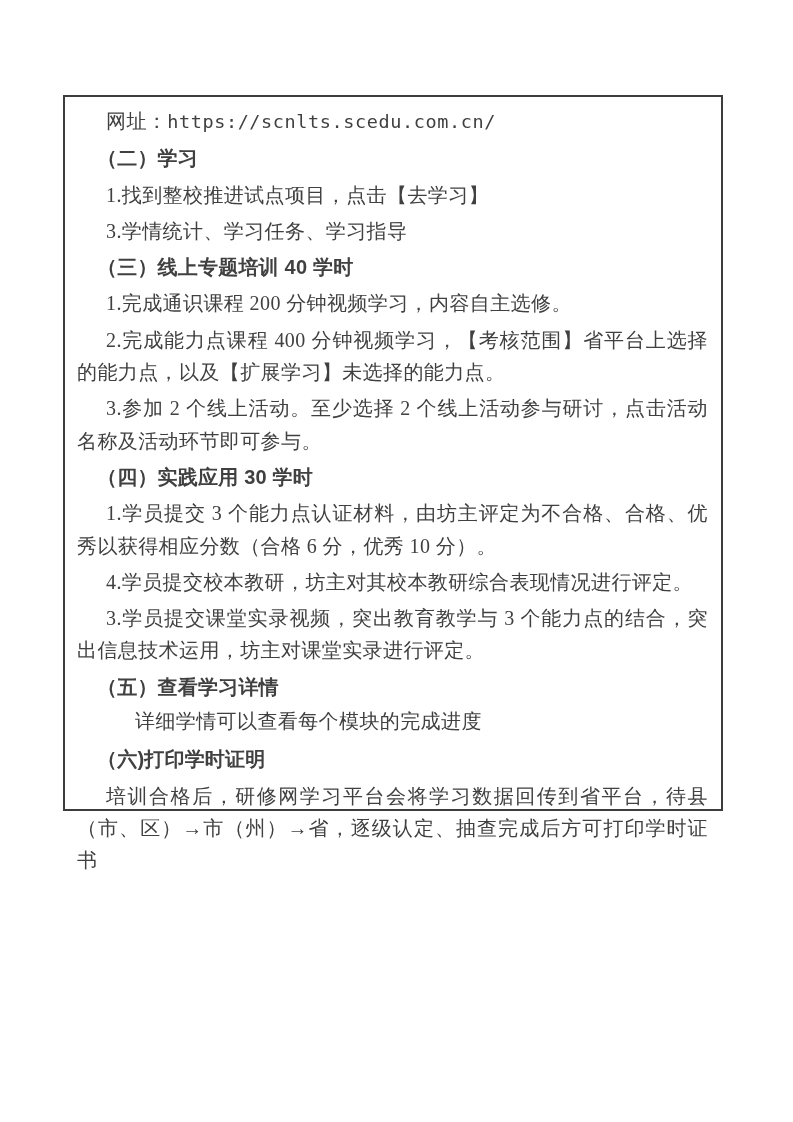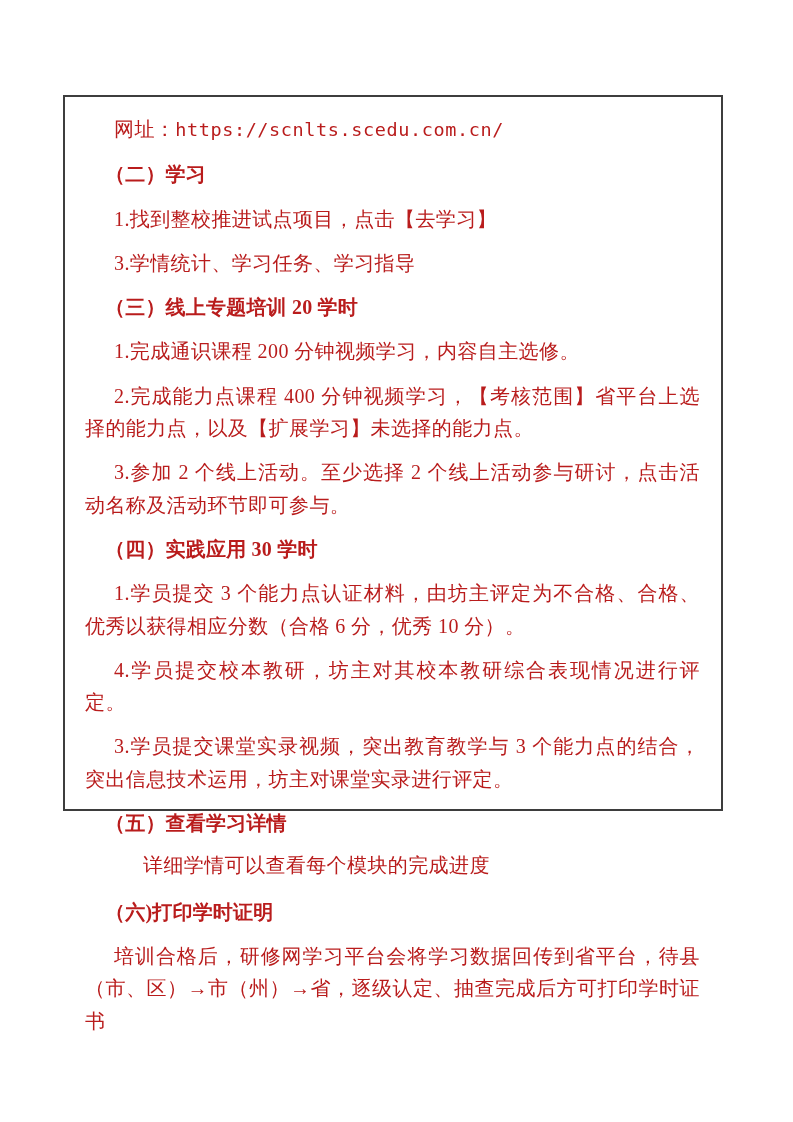--- a/index.html
+++ b/index.html
@@ -27,28 +27,28 @@
     height: 716px;
     box-sizing: border-box;
     border: 2px solid #3d3d3d;
     background: #ffffff;
     padding: 4px 9px 0 8px;
   }
   .para {
     font-family: "Liberation Serif", serif;
     font-size: 20px;
     line-height: 32.3px;
-    color: #b91c1c;
+    color: #404040;
     text-align: justify;
     text-indent: 29px;
     letter-spacing: 0.4px;
-    margin: 12px;
+    margin: 4px;
   }
   .para.heading {
-    font-family: Liberation Serif, serif;
+    font-family: Liberation Sans, sans-serif;
     font-weight: bold;
     text-indent: 20px;
     letter-spacing: 0.2px;
   }
   .para.indent3 {
     text-indent: 58px;
     font-family: Liberation Mono, monospace;
   }
   .url-text {
     font-family: "DejaVu Sans Mono", monospace;
@@ -63,21 +63,21 @@
   <div class="doc-table-cell">
 
     <p class="para"><span>网址：</span><span class="url-text">https://scnlts.scedu.com.cn/</span></p>
 
     <p class="para heading">（二）学习</p>
 
     <p class="para">1.找到整校推进试点项目，点击【去学习】</p>
 
     <p class="para">3.学情统计、学习任务、学习指导</p>
 
-    <p class="para heading">（三）线上专题培训 20 学时</p>
+    <p class="para heading">（三）线上专题培训 40 学时</p>
 
     <p class="para">1.完成通识课程 200 分钟视频学习，内容自主选修。</p>
 
     <p class="para">2.完成能力点课程 400 分钟视频学习，【考核范围】省平台上选择的能力点，以及【扩展学习】未选择的能力点。</p>
 
     <p class="para">3.参加 2 个线上活动。至少选择 2 个线上活动参与研讨，点击活动名称及活动环节即可参与。</p>
 
     <p class="para heading">（四）实践应用 30 学时</p>
 
     <p class="para">1.学员提交 3 个能力点认证材料，由坊主评定为不合格、合格、优秀以获得相应分数（合格 6 分，优秀 10 分）。</p>

